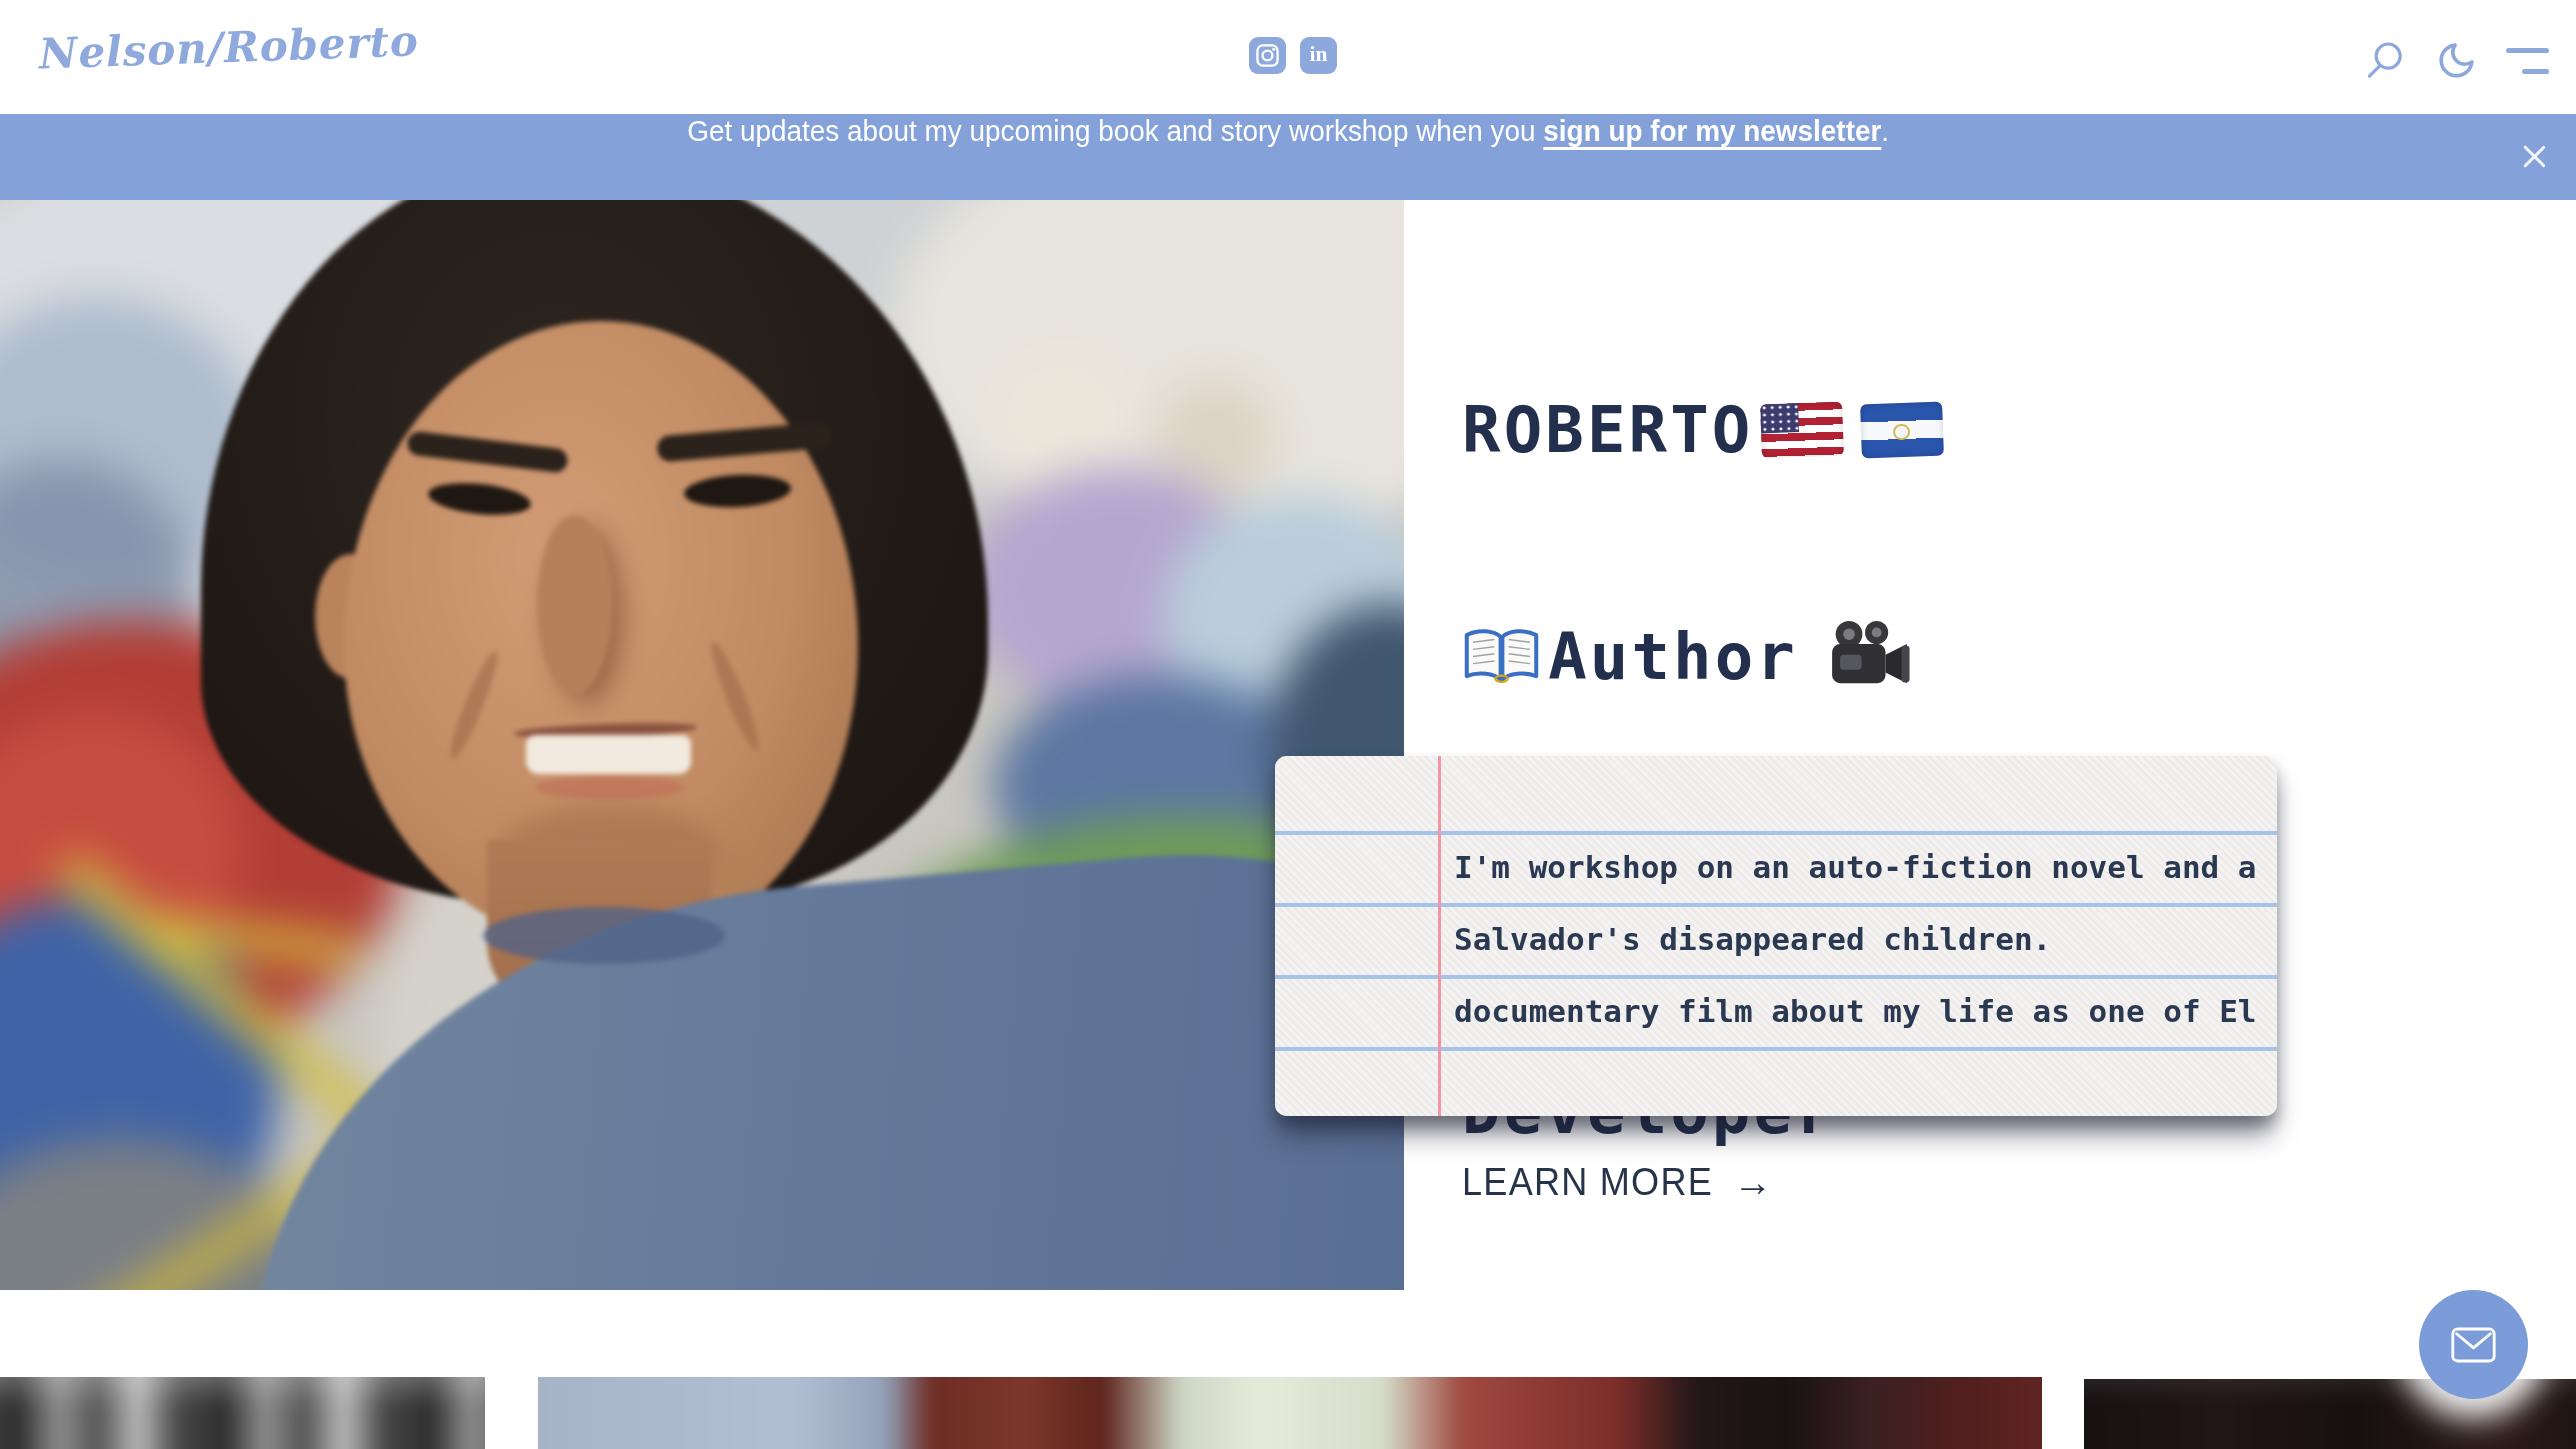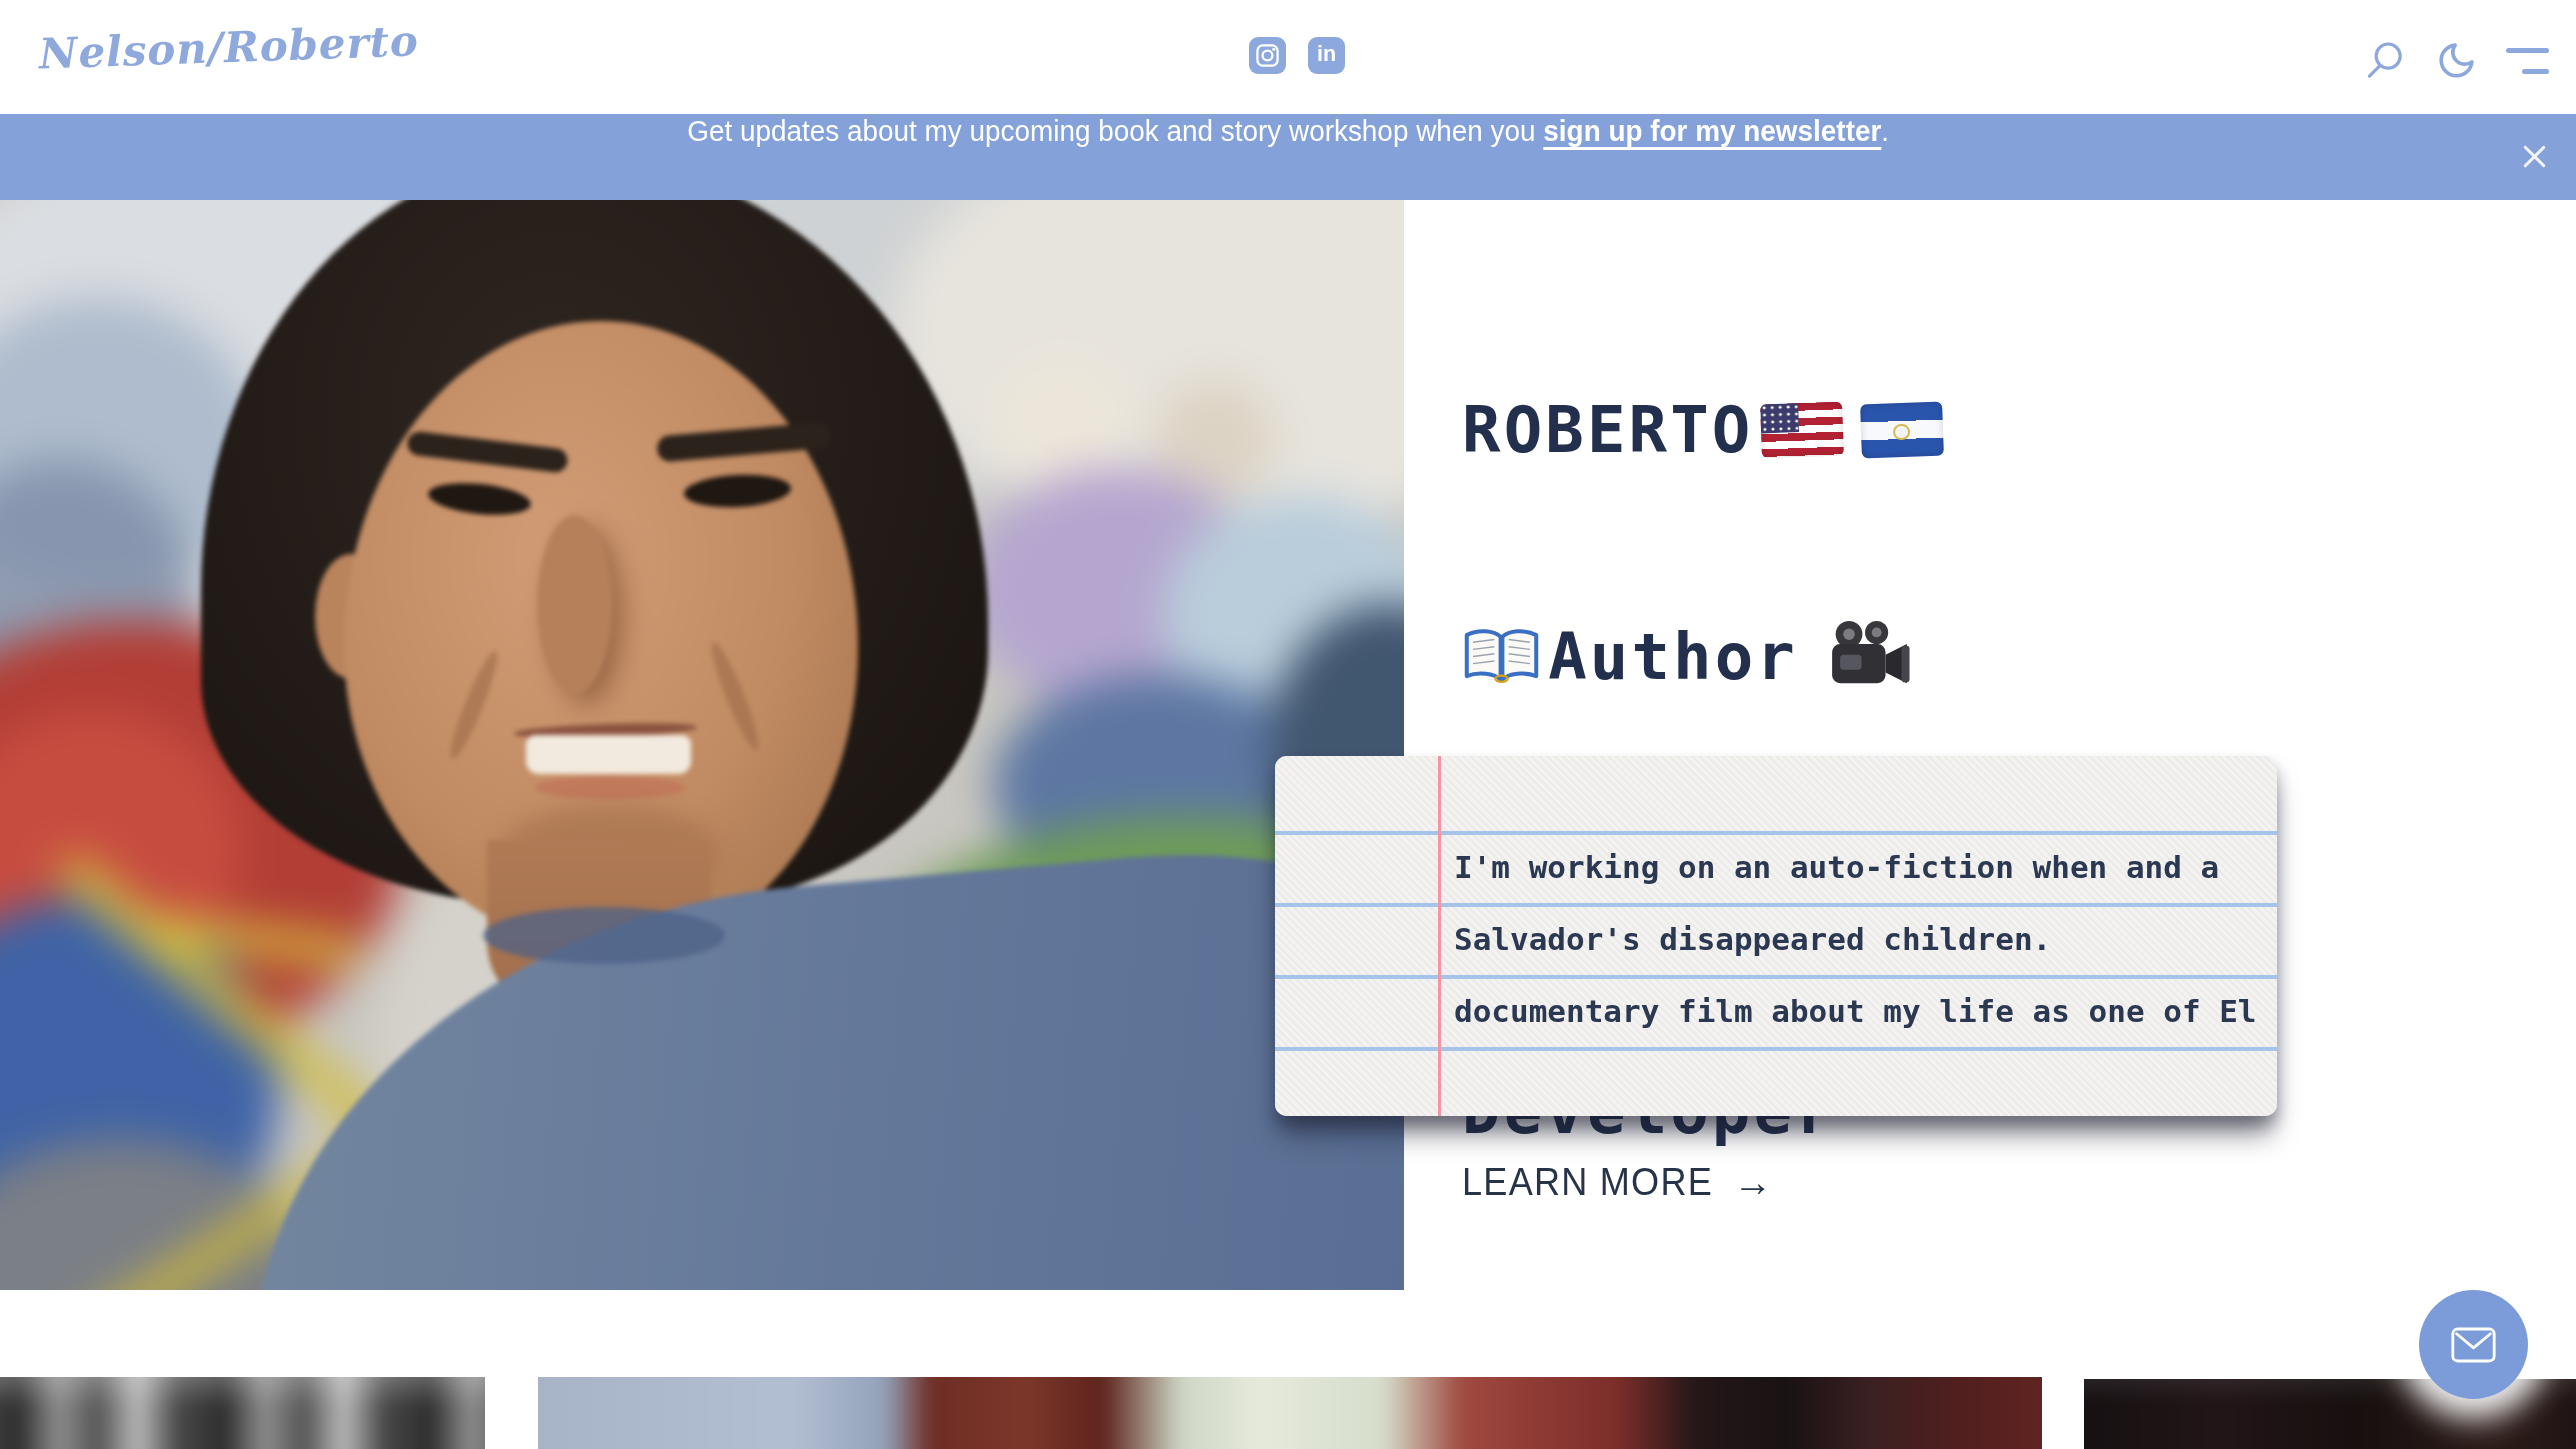--- a/index.html
+++ b/index.html
@@ -9,21 +9,21 @@
     background:#ffffff; font-family:"Liberation Sans", sans-serif;
   }
 
   
   .topnav { position:absolute; left:0; top:0; width:2576px; height:114px; background:#ffffff; z-index:40; }
   .logo {
     position:absolute; left:39px; top:23px; font-family:"DejaVu Serif", serif;
     font-style:italic; font-weight:bold; font-size:42px; color:#8fa9dc;
     letter-spacing:0.9px; transform:rotate(-2deg); cursor:pointer; white-space:nowrap;
   }
-  .social { position:absolute; left:1249px; top:37px; display:flex; gap:22px; }
+  .social { position:absolute; left:1249px; top:37px; display:flex; gap:14px;font-family:Liberation Serif, serif; }
   .social-btn {
     width:37px; height:37px; border-radius:9px; background:#8ca8dc;
     display:flex; align-items:center; justify-content:center; cursor:pointer;
   }
   .li-label { color:#ffffff; font-weight:bold; font-size:21.5px; line-height:1; margin-top:-1.8px; }
   .nav-actions { position:absolute; right:27px; top:40px; display:flex; align-items:center; gap:29.5px; height:41px; }
   .nav-icon { cursor:pointer; display:block; }
   .menu-icon { width:43px; height:29px; position:relative; cursor:pointer; }
   .menu-icon .bar1 { position:absolute; left:0; top:1.8px; width:43px; height:5.4px; background:#8ca8dc; border-radius:2.7px; }
   .menu-icon .bar2 { position:absolute; right:0; top:23px; width:27px; height:5.4px; background:#8ca8dc; border-radius:2.7px; }
@@ -317,21 +317,21 @@
     </div>
   </h1>
 
   <div class="note-card">
     <div class="rule r1"></div>
     <div class="rule r2"></div>
     <div class="rule r3"></div>
     <div class="rule r4"></div>
     <div class="margin-line"></div>
     <div class="card-text">
-      <div class="cline">I'm working on an auto-fiction when and a</div>
+      <div class="cline">I'm workshop on an auto-fiction novel and a</div>
       <div class="cline">Salvador's disappeared children.</div>
       <div class="cline">documentary film about my life as one of El</div>
     </div>
   </div>
 
   <a class="learn-more">
     <span>LEARN MORE</span>
     <span class="arrow">→</span>
   </a>
 

